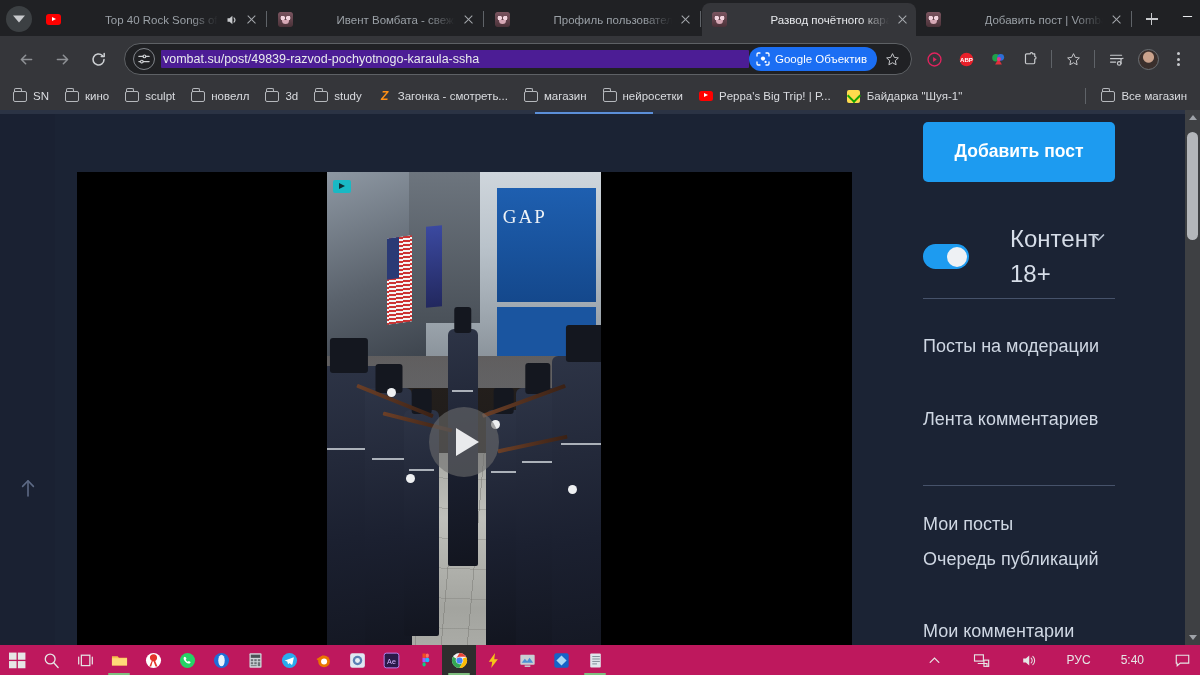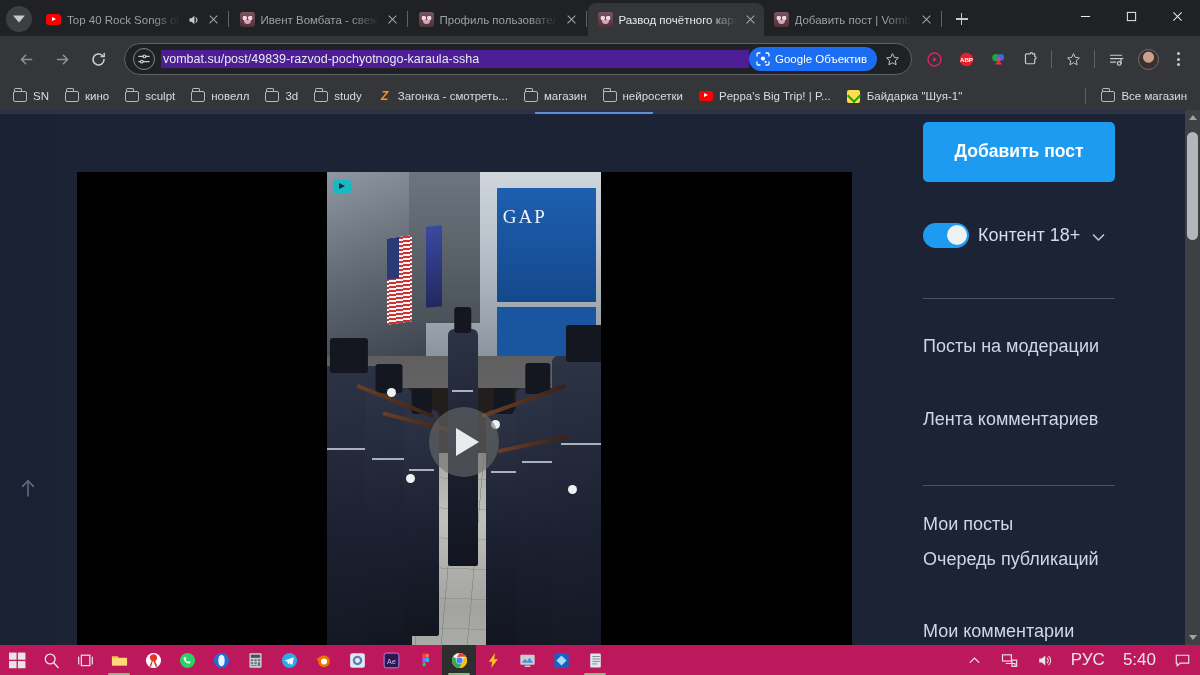--- a/index.html
+++ b/index.html
@@ -23,21 +23,21 @@
   .tabsearch svg { width:12px; height:12px; fill:#c8cacd; }
   .tab {
     position:relative; height:33px; display:flex; align-items:center; gap:6px;
     padding:0 6px 0 10px; border-radius:8px 8px 0 0; flex:none;
     font-size:11.5px; color:#9aa0a6; overflow:hidden;
   }
   .tab.active { background:#35363a; color:#e8eaed; }
   .tab .fav { width:15px; height:15px; flex:none; border-radius:2px; display:flex; align-items:center; justify-content:center; overflow:hidden; }
   .tab .title { white-space:nowrap; overflow:hidden; max-width:118px;
       -webkit-mask-image:linear-gradient(to right,#000 76%,transparent 100%);
-      mask-image:linear-gradient(to right,#000 76%,transparent 100%); }
+      mask-image:linear-gradient(to right,#000 76%,transparent 100%);margin-left:38px; }
   .tab .tclose { width:15px; height:15px; flex:none; position:relative; opacity:.85; }
   .tab .tclose:before, .tab .tclose:after {
     content:''; position:absolute; left:2px; top:7px; width:11px; height:1.3px; background:#bdc1c6;
   }
   .tab .tclose:before { transform:rotate(45deg); }
   .tab .tclose:after  { transform:rotate(-45deg); }
   .tab .spk { width:14px; height:14px; flex:none; }
   .tabsep { width:1px; height:16px; background:#5f6368; margin:0 1px 9px; flex:none; }
   .newtab { width:26px; height:26px; margin:0 0 4px 6px; position:relative; flex:none; }
   .newtab:before, .newtab:after { content:''; position:absolute; background:#c8cacd; }
@@ -143,40 +143,40 @@
 
   
   .sidebar { position:absolute; left:910px; top:4px; width:275px; height:531px; background:#1b2334;
      padding:0 0 0 13px; color:#c8d2e0; }
   .addpost { position:absolute; left:13px; top:8px; width:192px; height:60px; background:#1d9bf0; border-radius:5px;
      display:flex; align-items:center; justify-content:center; text-align:left; color:#fff; font-size:17.5px; font-weight:bold; line-height:1.55;
      padding:0 24px; }
   .nsfwrow { position:absolute; left:13px; top:108px; width:192px; display:flex; align-items:center; gap:9px; }
   .toggle { width:46px; height:25px; border-radius:13px; background:#1d9bf0; position:relative; flex:none; }
   .toggle i { position:absolute; right:2.5px; top:2.5px; width:20px; height:20px; border-radius:50%; background:#eef1f4; display:block; }
-  .nsfwlabel { font-size:18px; color:#d6dde8; line-height:1.45; }
+  .nsfwlabel { font-size:24px; color:#d6dde8; line-height:1.45;margin-left:32px; }
   .chev { position:absolute; left:180px; top:115px; width:17px; height:17px; }
   .chev svg { width:17px; height:17px; stroke:#b6c0cf; fill:none; stroke-width:1.7; stroke-linecap:round; stroke-linejoin:round; }
   .hr { position:absolute; left:13px; width:192px; height:1px; background:#46526a; }
   .navlink { position:absolute; left:13px; width:215px; font-size:18px; color:#cfd7e3; line-height:1.9; }
 
   
   .sbar { position:absolute; right:0; top:0; width:15px; height:535px; background:#3e4043; }
   .sb-up, .sb-dn { position:absolute; left:0; width:15px; height:15px; display:flex; align-items:center; justify-content:center; }
   .sb-up { top:0; } .sb-dn { bottom:0; }
   .sb-up:after { content:''; border-bottom:5px solid #9fa3a8; border-left:4.5px solid transparent; border-right:4.5px solid transparent; }
   .sb-dn:after { content:''; border-top:5px solid #9fa3a8; border-left:4.5px solid transparent; border-right:4.5px solid transparent; }
   .sb-thumb { position:absolute; left:2px; top:22px; width:11px; height:108px; background:#b3b6ba; border-radius:6px; }
 
   
   .taskbar { position:absolute; left:0; bottom:0; width:1200px; height:30px; background:#be185d; display:flex; align-items:center; }
   .tb-item { width:34px; height:30px; display:flex; align-items:center; justify-content:center; position:relative; flex:none; }
   .tb-item.active { background:#2e2e2e; }
   .tb-item .underline { position:absolute; bottom:0; left:6px; width:22px; height:2.5px; background:#7fbf7f; border-radius:1px; }
-  .tray { margin-left:auto; display:flex; align-items:center; gap:4px; padding-right:2px; color:#e6e6e6; font-size:17px; }
+  .tray { margin-left:auto; display:flex; align-items:center; gap:16px; padding-right:2px; color:#e6e6e6; font-size:12px; }
   .tray-item { padding:0 7px; height:30px; display:flex; align-items:center; justify-content:center; }
   .ic { width:17px; height:17px; display:block; }
 </style>
 </head>
 <body>
 
 <div id="browser">
 
   <div class="tabstrip">
     <div class="tabsearch">

